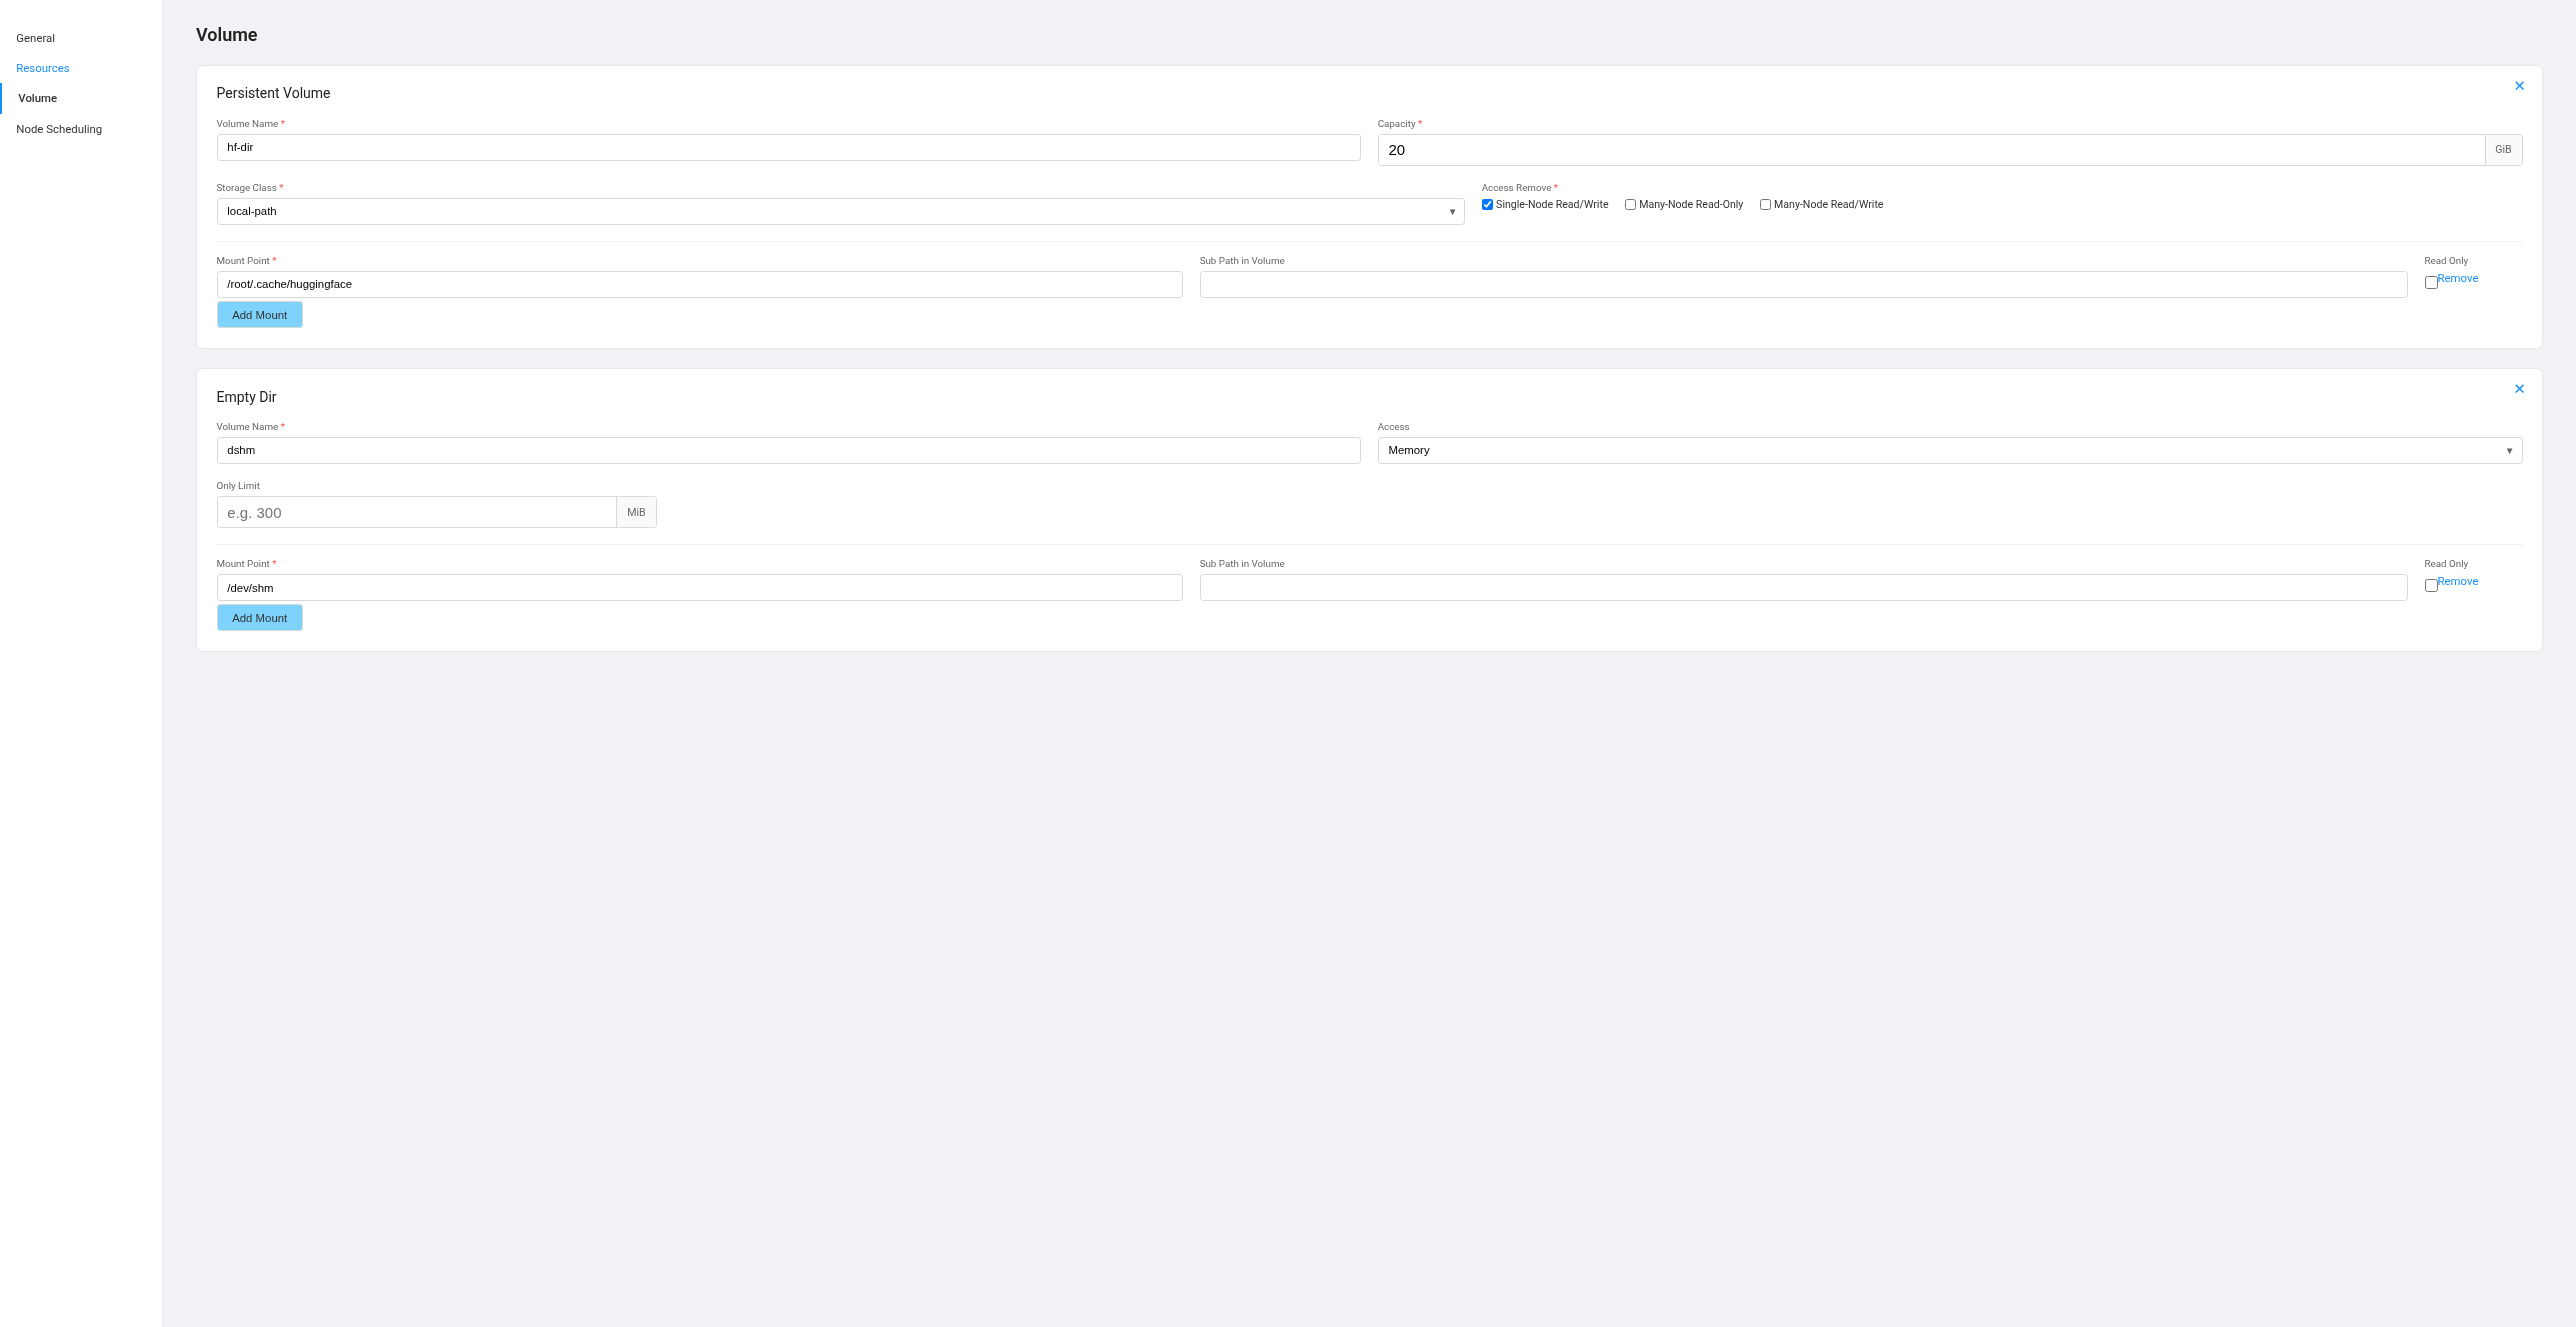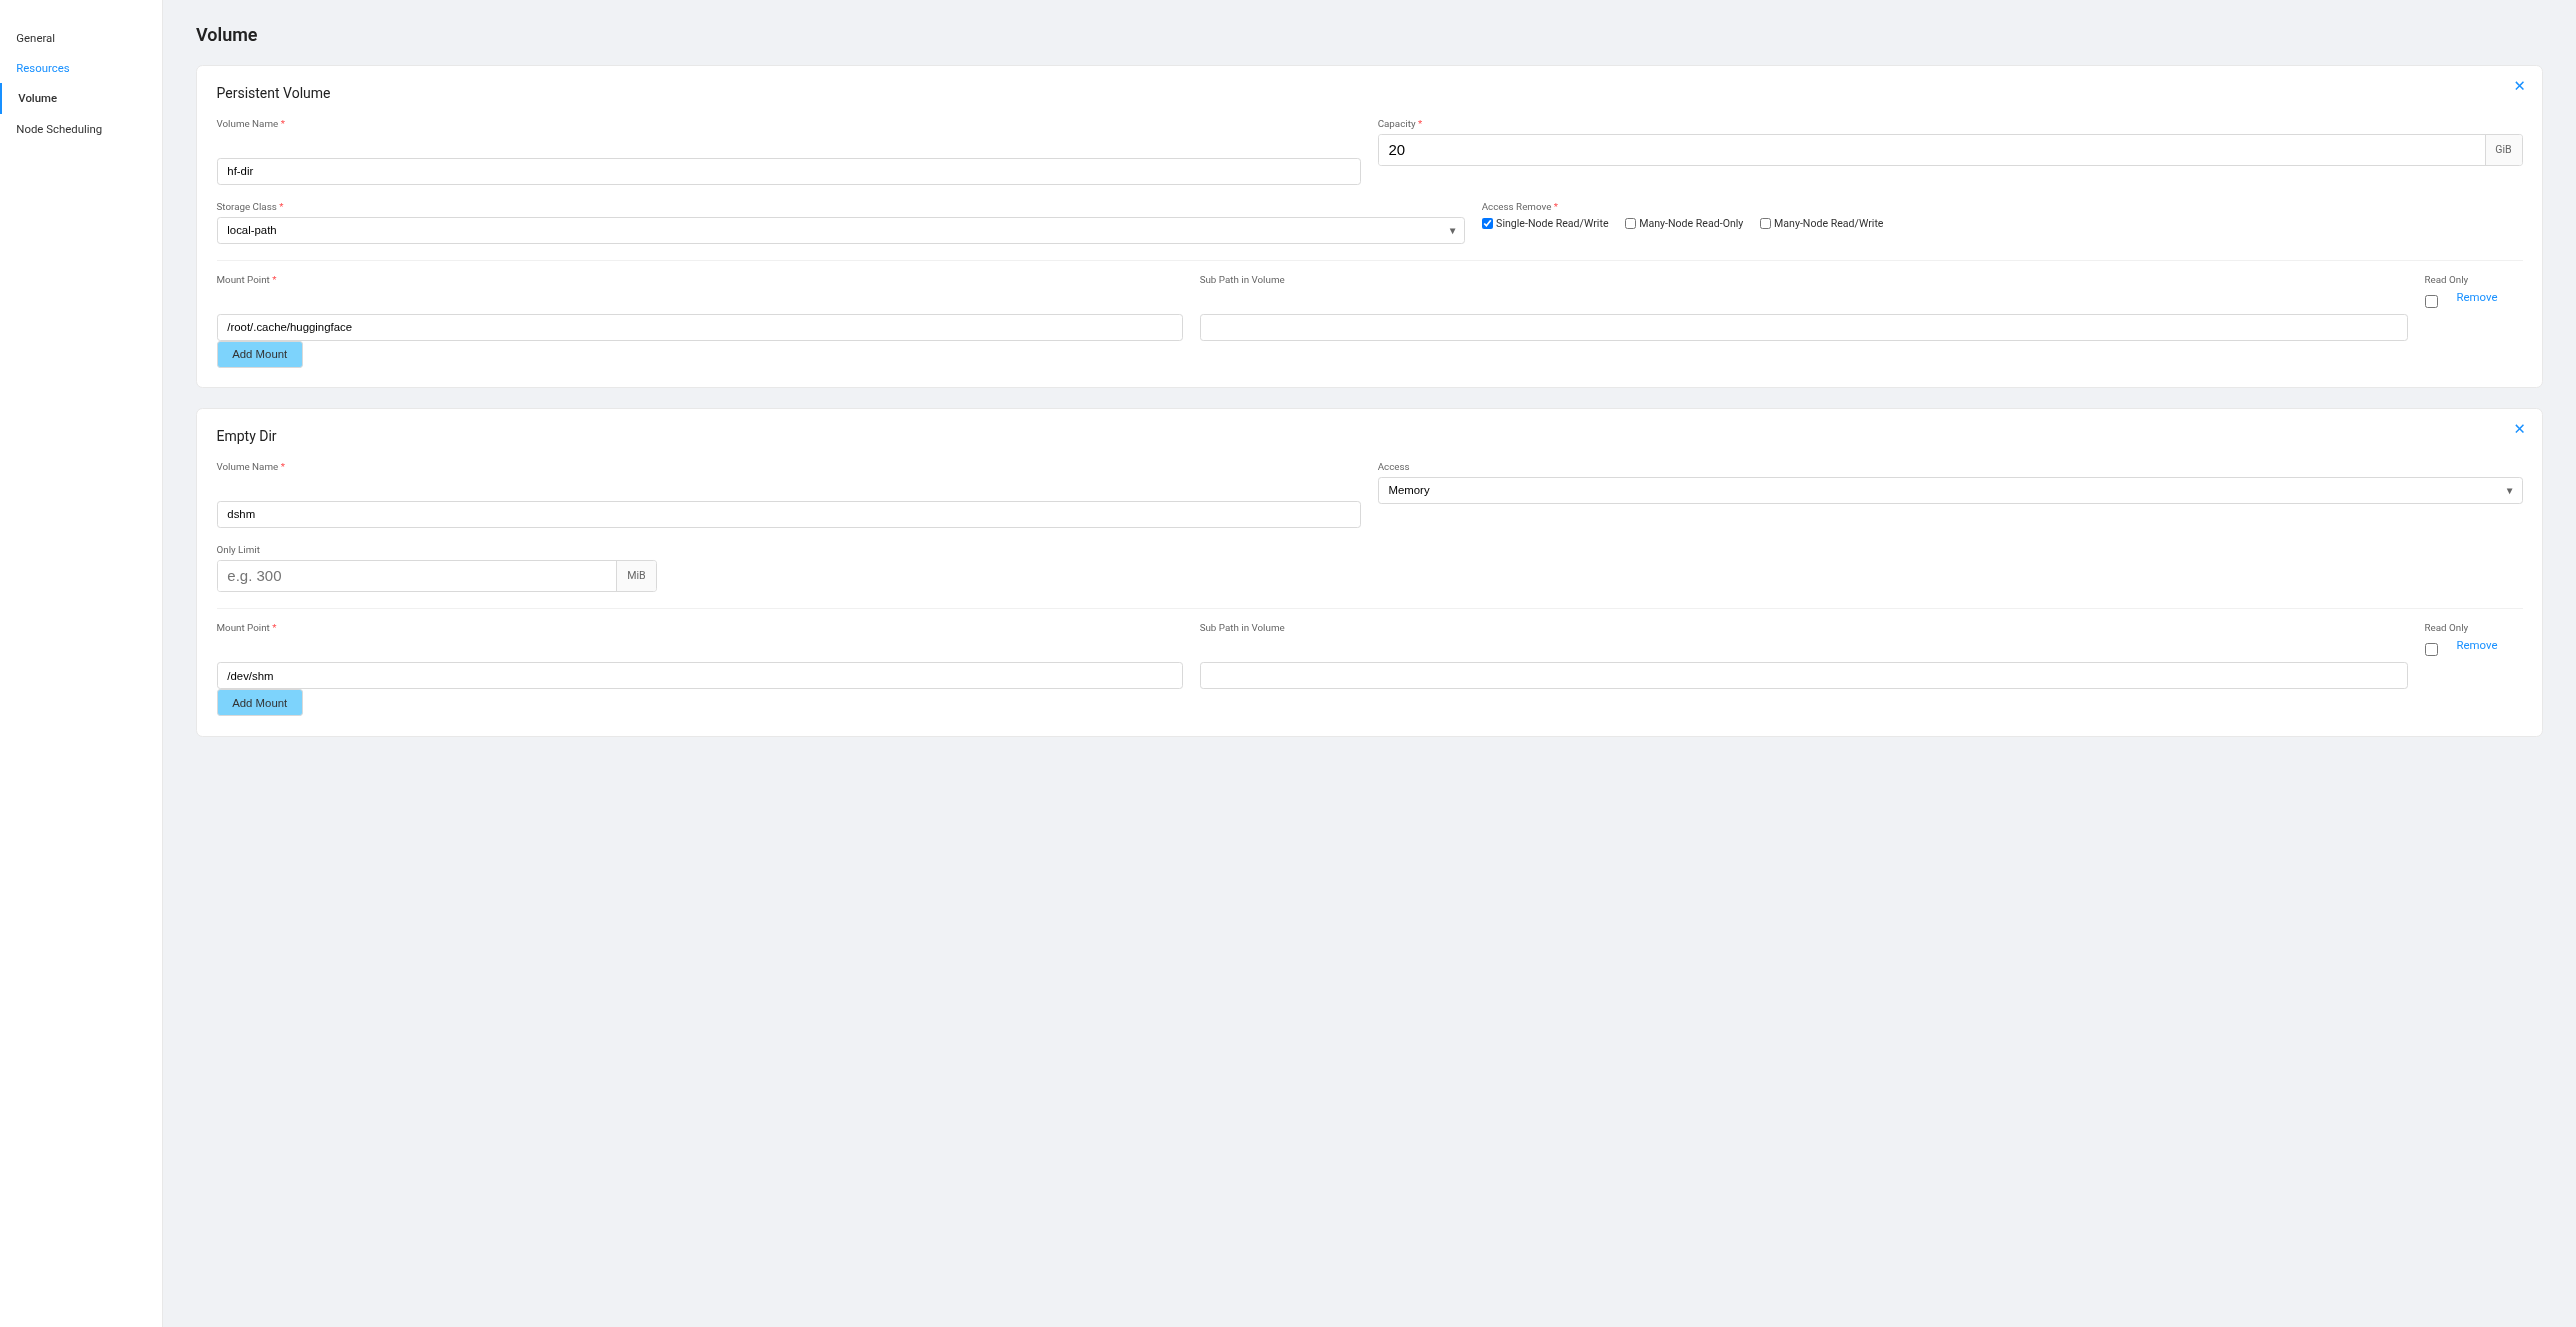--- a/index.html
+++ b/index.html
@@ -92,21 +92,20 @@
       color: #ff4d4f;
     }
     .form-input {
       border: 0.8px solid #d9d9d9;
       border-radius: 3.3px;
       padding: 6.5px 9.8px;
       font-size: 11.4px;
       outline: none;
       width: 100%;
       background: #fff;
-      margin-top: 24px;
     }
     .input-with-suffix {
       display: flex;
       border: 0.8px solid #d9d9d9;
       border-radius: 3.3px;
       overflow: hidden;
     }
     .input-with-suffix input {
       border: none;
       padding: 6.5px 9.8px;
@@ -179,21 +178,21 @@
       flex: 2.5;
     }
     .read-only-col {
       flex: 0 0 98px;
       display: flex;
       flex-direction: column;
     }
     .read-only-check {
       display: flex;
       align-items: center;
-      gap: 19px;
+      gap: 0;
       padding-bottom: 8.1px;
     }
     .remove-link {
       color: #1890ff;
       cursor: pointer;
       font-size: 11.4px;
       text-decoration: none;
       padding-bottom: 8.1px;
     }
     .mount-actions-row {

